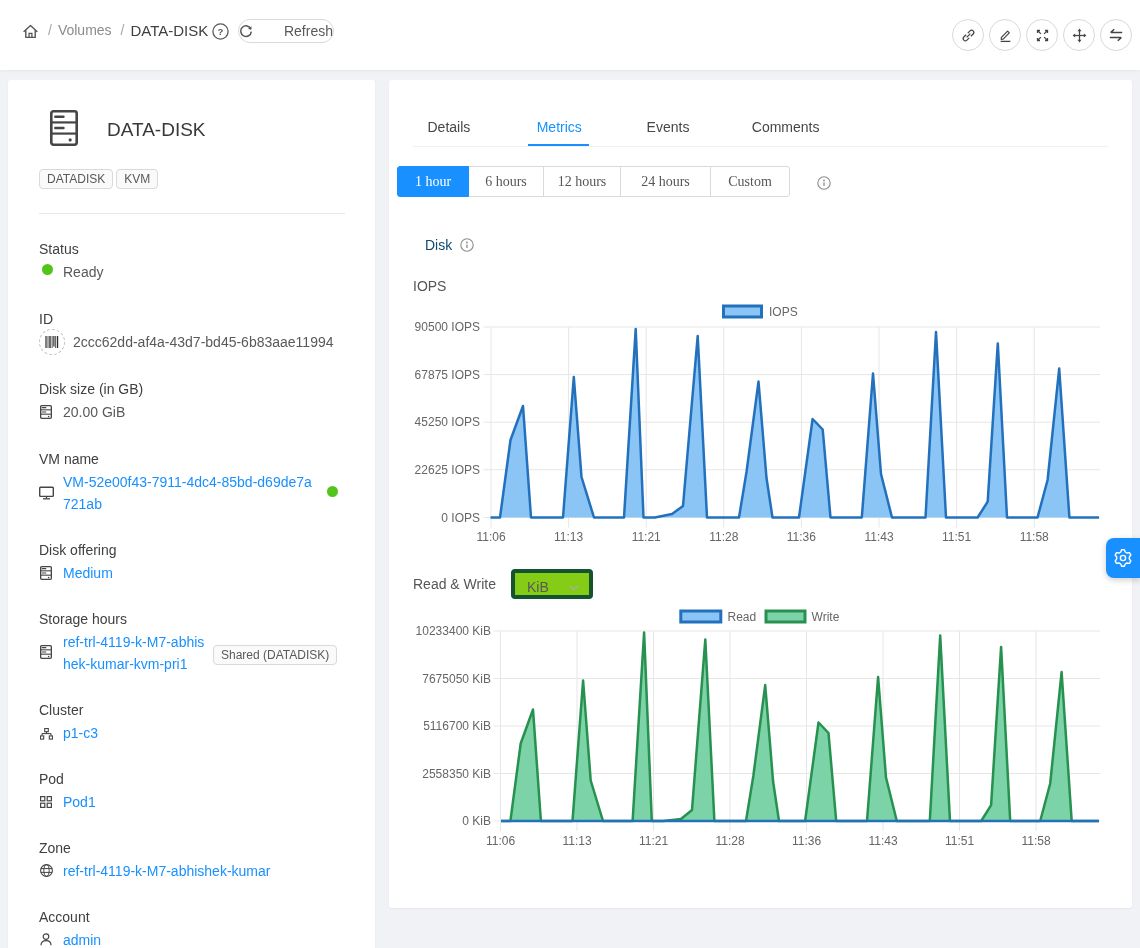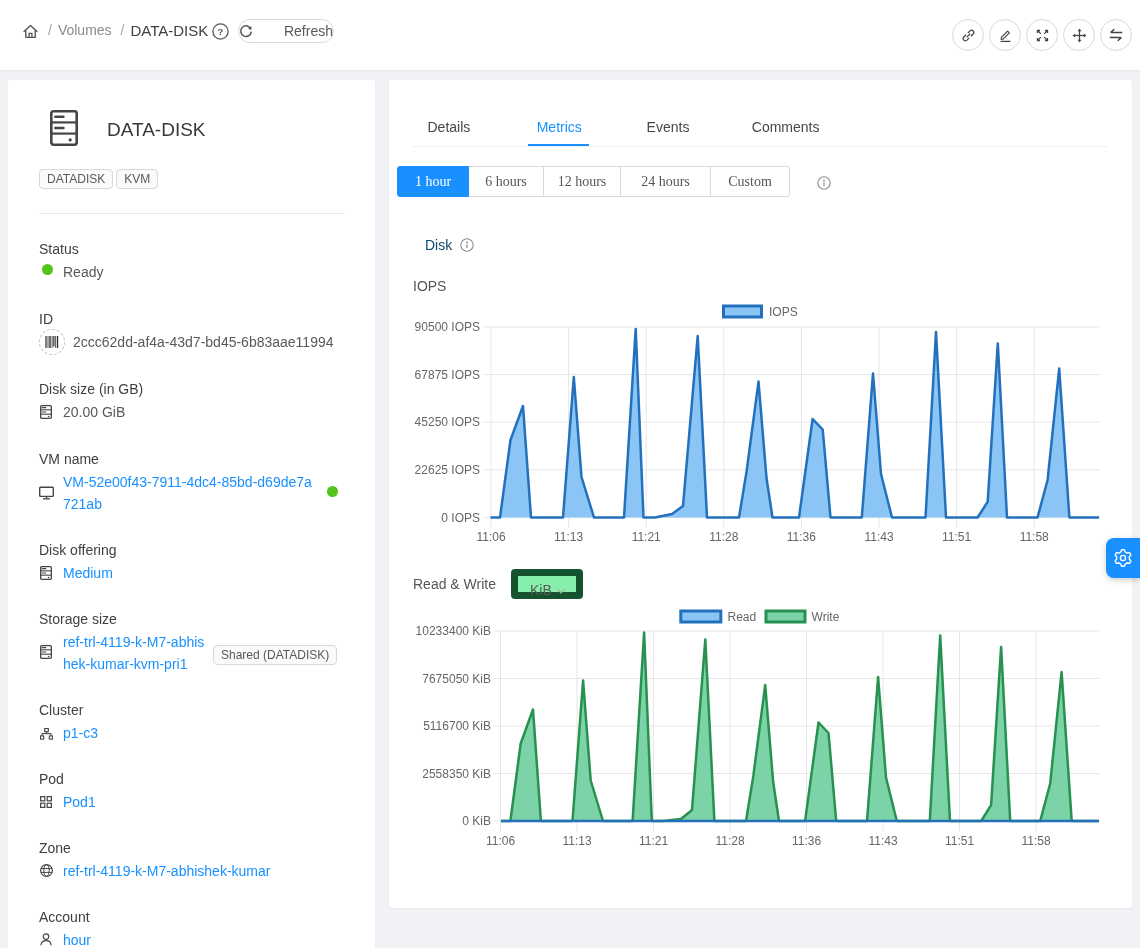--- a/index.html
+++ b/index.html
@@ -41,22 +41,22 @@
 .tabline { position:absolute; left:24px; top:65.5px; width:695px; height:1px; background:#f0f0f0; }
 .rgroup { position:absolute; left:8px; top:86px; display:flex;font-family:Liberation Serif, serif; }
 .rbtn { height:31px; line-height:29px; text-align:center; border:1px solid #d9d9d9; background:#fff;
   color:#565656; margin-left:-1px; position:relative; }
 .rbtn.on { background:#1890ff; border-color:#1890ff; color:#fff; border-radius:3px 0 0 3px; margin-left:0; z-index:2; }
 .rbtn.last { border-radius:0 3px 3px 0; }
 .hinfo { position:absolute; left:427.5px; top:95px; }
 .h2 { position:absolute; left:36px; top:155px; font-weight:normal; color:#0c4a6e; line-height:21px; }
 .sub { position:absolute; left:24px; top:194.5px; line-height:22px; color:#565656; }
 .rw { position:absolute; left:24px; top:493px; line-height:22px; color:#565656; }
-.sel { position:absolute; left:122px; top:488.5px; width:72px; height:30px; border:7px solid #14532d;
-  border-radius:4px; background:#86efac; line-height:28px; padding-left:12px; color:#595959; }
+.sel { position:absolute; left:122px; top:488.5px; width:82px; height:30px; border:4px solid #14532d;
+  border-radius:4px; background:#84cc16; line-height:28px; padding-left:12px; color:#595959; }
 .gear { position:absolute; right:0; top:538px; width:34px; height:40px; background:#1890ff;
   border-radius:8px 0 0 8px; display:flex; align-items:center; justify-content:center;
   box-shadow:0 2px 6px rgba(0,0,0,0.2); }
 </style></head>
 <body>
 <div class="header">
   <div class="bc">
       <svg width="17" height="17" viewBox="0 0 17 17" style="margin-top:2px">
         <path d="M2 8.4 L8.5 2.4 L15 8.4" fill="none" stroke="#555" stroke-width="1.4" stroke-linecap="round" stroke-linejoin="round"></path>
         <path d="M3.8 7.2 V14.4 H13.2 V7.2" fill="none" stroke="#555" stroke-width="1.4" stroke-linejoin="round"></path>
@@ -192,21 +192,21 @@
             <rect x="0.65" y="0.65" width="10.7" height="12.7" rx="1.04" fill="none" stroke="#454545" stroke-width="1.3"></rect>
             <line x1="0.65" y1="4.83" x2="11.35" y2="4.83" stroke="#454545" stroke-width="1.105"></line>
             <line x1="0.65" y1="9.17" x2="11.35" y2="9.17" stroke="#454545" stroke-width="1.105"></line>
             <line x1="2.2800000000000002" y1="2.66" x2="5.76" y2="2.66" stroke="#454545" stroke-width="1.2349999999999999" stroke-linecap="round"></line>
             <line x1="2.2800000000000002" y1="7.0" x2="5.76" y2="7.0" stroke="#454545" stroke-width="1.2349999999999999" stroke-linecap="round"></line>
             <circle cx="8.64" cy="11.62" r="0.806" fill="#454545"></circle>
           </svg>
         </span><a class="lnk">Medium</a></div>
     </div>
 <div class="item" style="top:529.3px">
-      <div class="lbl">Storage size</div>
+      <div class="lbl">Storage hours</div>
       <div class="row"><span class="icw" style="top:13.5px">
           <svg width="12" height="14" viewBox="0 0 12 14" class="ric">
             <rect x="0.65" y="0.65" width="10.7" height="12.7" rx="1.04" fill="none" stroke="#454545" stroke-width="1.3"></rect>
             <line x1="0.65" y1="4.83" x2="11.35" y2="4.83" stroke="#454545" stroke-width="1.105"></line>
             <line x1="0.65" y1="9.17" x2="11.35" y2="9.17" stroke="#454545" stroke-width="1.105"></line>
             <line x1="2.2800000000000002" y1="2.66" x2="5.76" y2="2.66" stroke="#454545" stroke-width="1.2349999999999999" stroke-linecap="round"></line>
             <line x1="2.2800000000000002" y1="7.0" x2="5.76" y2="7.0" stroke="#454545" stroke-width="1.2349999999999999" stroke-linecap="round"></line>
             <circle cx="8.64" cy="11.62" r="0.806" fill="#454545"></circle>
           </svg>
         </span><span class="tag" style="position:absolute;left:174px;top:14px">Shared (DATADISK)</span><a class="lnk" style="display:inline-block;width:146px;word-break:break-all">ref-trl-4119-k-M7-abhishek-kumar-kvm-pri1</a></div>
@@ -247,21 +247,21 @@
           </svg>
         </span><a class="lnk">ref-trl-4119-k-M7-abhishek-kumar</a></div>
     </div>
 <div class="item" style="top:826.7px">
       <div class="lbl">Account</div>
       <div class="row"><span class="icw">
           <svg width="12" height="13" viewBox="0 0 12 13" class="ric">
             <circle cx="6" cy="3.6" r="2.8" fill="none" stroke="#454545" stroke-width="1.2"></circle>
             <path d="M1 12.2 C1 8.9 3.2 7.6 6 7.6 C8.8 7.6 11 8.9 11 12.2" fill="none" stroke="#454545" stroke-width="1.2"></path>
           </svg>
-        </span><a class="lnk">hour</a></div>
+        </span><a class="lnk">admin</a></div>
     </div>
 </div>
 
 <div class="rightcard">
   <div class="tab" style="left:38.5px">Details</div>
   <div class="tab active" style="left:147.7px">Metrics</div>
   <div class="tab" style="left:257.6px">Events</div>
   <div class="tab" style="left:362.8px">Comments</div>
   <div class="inkbar"></div>
   <div class="tabline"></div>

